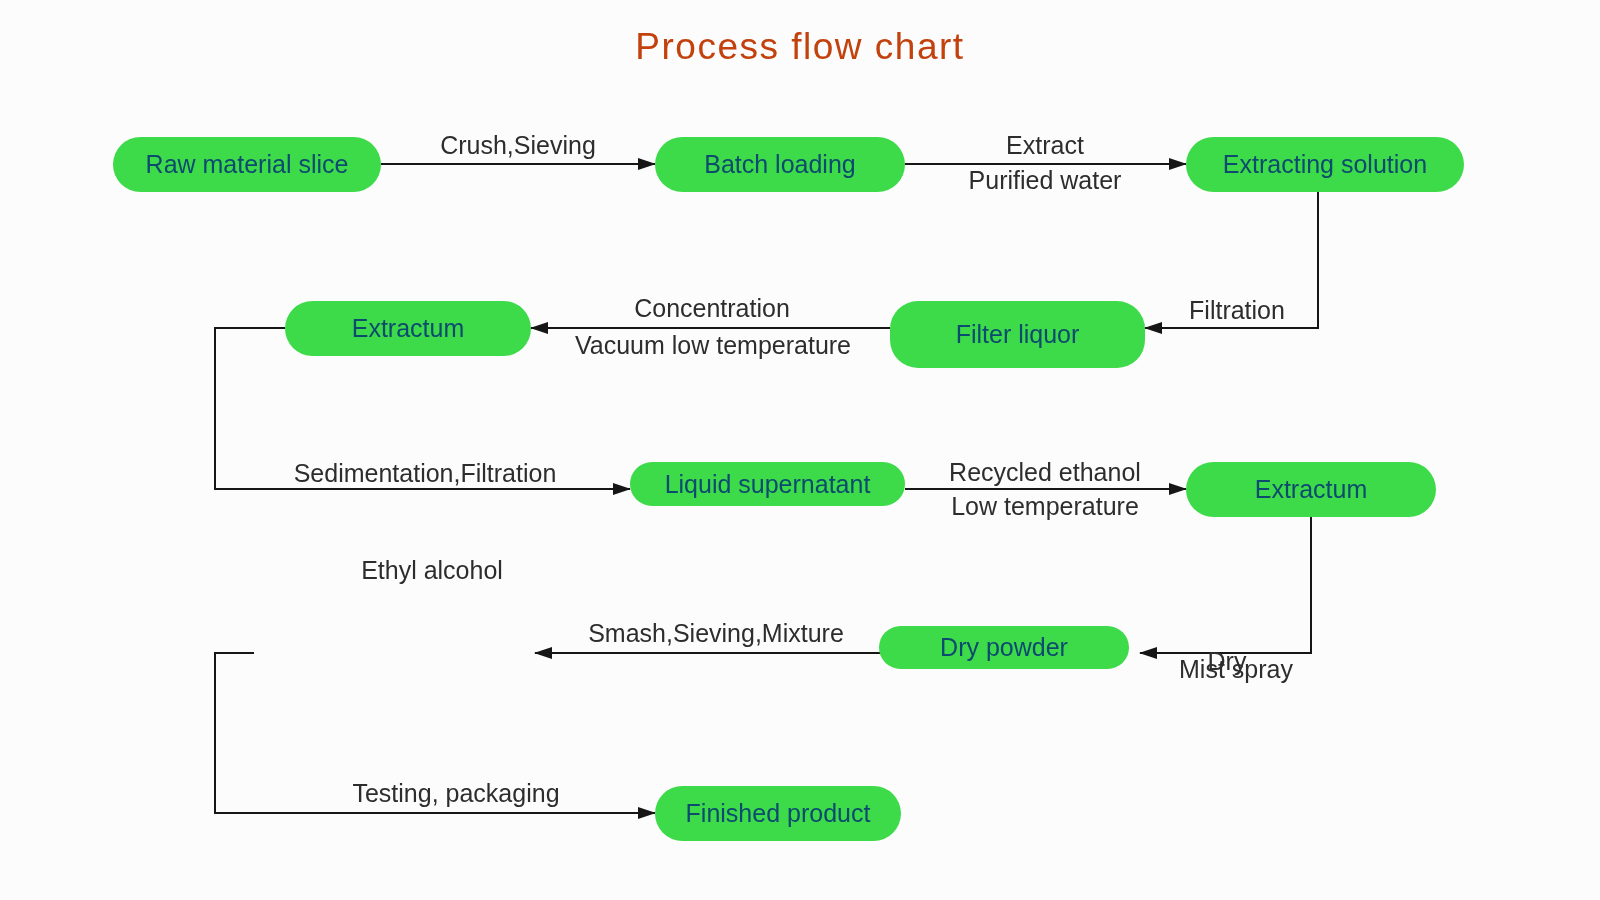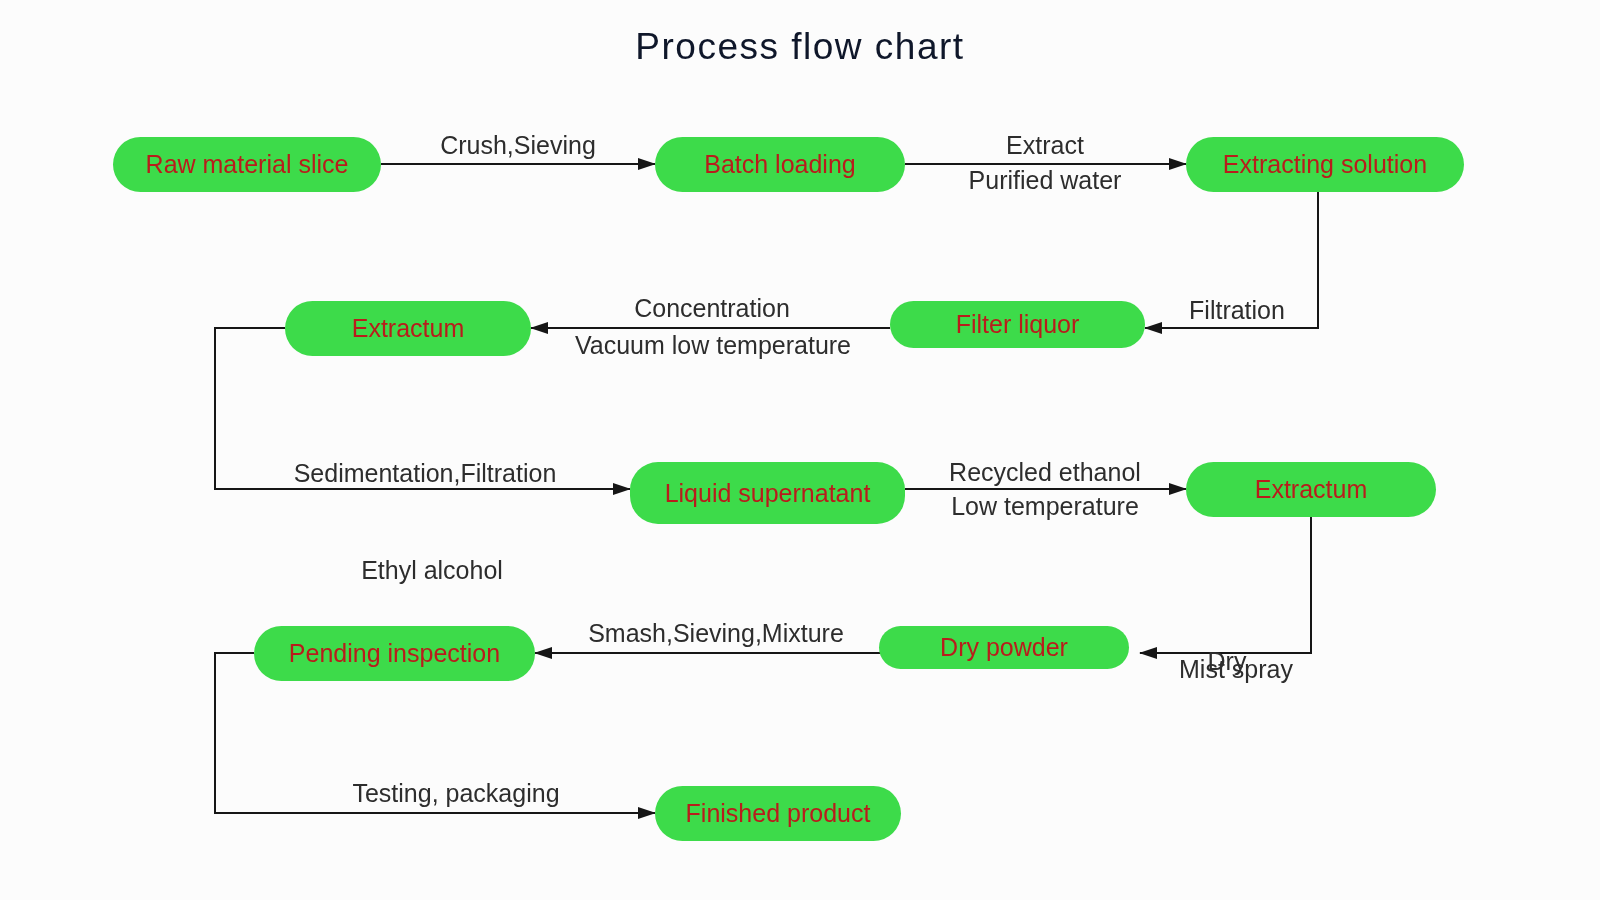--- a/index.html
+++ b/index.html
@@ -19,42 +19,42 @@
   }
   .title {
     position: absolute;
     left: 800px;
     top: 26px;
     transform: translateX(-50%);
     margin: 0;
     font-size: 37px;
     font-weight: 400;
     letter-spacing: 1.5px;
-    color: #0f172a;
+    color: #c2410c;
     white-space: nowrap;
   }
   .edges {
     position: absolute;
     left: 0;
     top: 0;
   }
   .edges path {
     fill: none;
     stroke: #161616;
     stroke-width: 2;
   }
   .node {
     position: absolute;
     background: var(--node-fill);
     border-radius: 28px;
     display: flex;
     align-items: center;
     justify-content: center;
     font-size: 25px;
-    color: #b91c1c;
+    color: #0c4a6e;
     white-space: nowrap;
   }
   .elabel {
     position: absolute;
     transform: translateX(-50%);
     white-space: nowrap;
     font-size: 25px;
     color: #2d2d2d;
     line-height: 1.1;
   }
@@ -80,24 +80,23 @@
     <path d="M905,489 L1186,489" marker-end="url(#arrow)"></path>
     <path d="M1311,517 L1311,653 L1140,653" marker-end="url(#arrow)"></path>
     <path d="M890,653 L535,653" marker-end="url(#arrow)"></path>
     <path d="M254,653 L215,653 L215,813 L655,813" marker-end="url(#arrow)"></path>
   </svg>
 
   <div class="node" style="left:113px;  top:137px; width:268px; height:55px;">Raw material slice</div>
   <div class="node" style="left:655px;  top:137px; width:250px; height:55px;">Batch loading</div>
   <div class="node" style="left:1186px; top:137px; width:278px; height:55px;">Extracting solution</div>
   <div class="node" style="left:285px;  top:301px; width:246px; height:55px;">Extractum</div>
-  <div class="node" style="left:890px;  top:301px; width:255px; height:47px;">Filter liquor</div>
-  <div class="node" style="left:630px;  top:462px; width:275px; height:62px;">Liquid supernatant</div>
+  <div class="node" style="left:890px;  top:301px; width:255px; height:67px;">Filter liquor</div>
+  <div class="node" style="left:630px;  top:462px; width:275px; height:44px;">Liquid supernatant</div>
   <div class="node" style="left:1186px; top:462px; width:250px; height:55px;">Extractum</div>
-  <div class="node" style="left:254px;  top:626px; width:281px; height:55px;">Pending inspection</div>
   <div class="node" style="left:879px;  top:626px; width:250px; height:43px;">Dry powder</div>
   <div class="node" style="left:655px;  top:786px; width:246px; height:55px;">Finished product</div>
 
   <div class="elabel" style="left:518px;  top:132px;">Crush,Sieving</div>
   <div class="elabel" style="left:1045px; top:132px;">Extract</div>
   <div class="elabel" style="left:1045px; top:167px;">Purified water</div>
   <div class="elabel" style="left:1237px; top:297px;">Filtration</div>
   <div class="elabel" style="left:712px;  top:295px;">Concentration</div>
   <div class="elabel" style="left:713px;  top:332px;">Vacuum low temperature</div>
   <div class="elabel" style="left:425px;  top:460px;">Sedimentation,Filtration</div>

